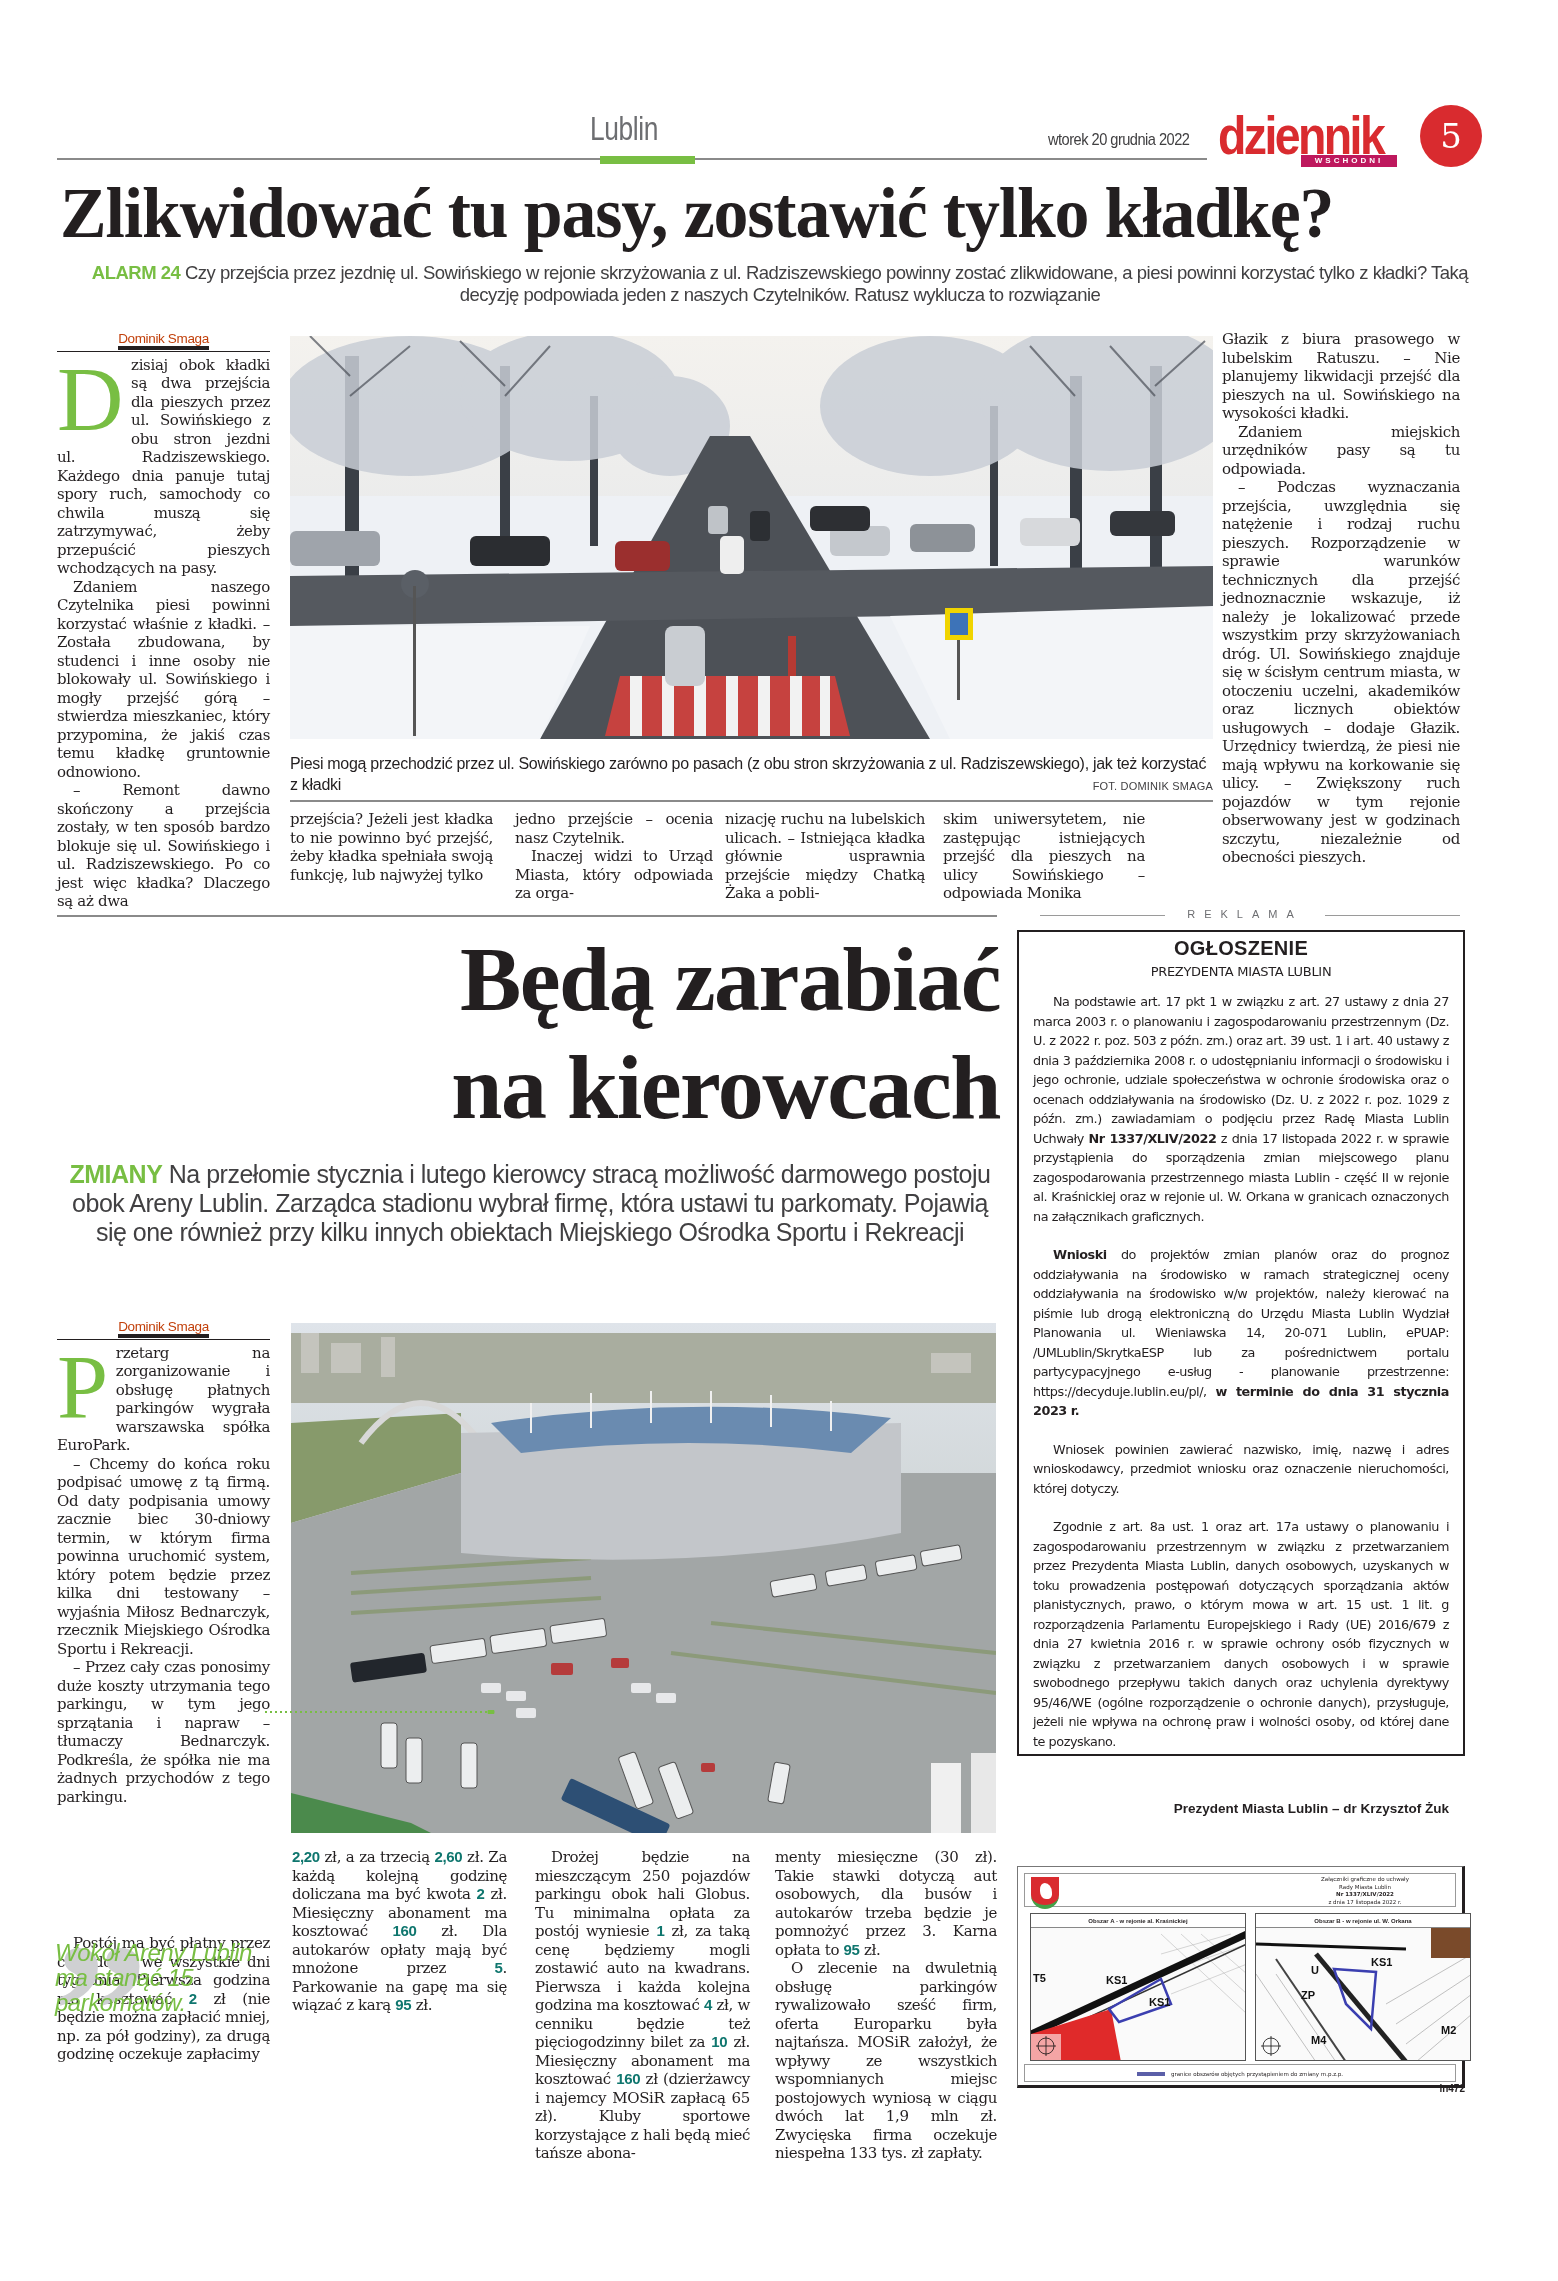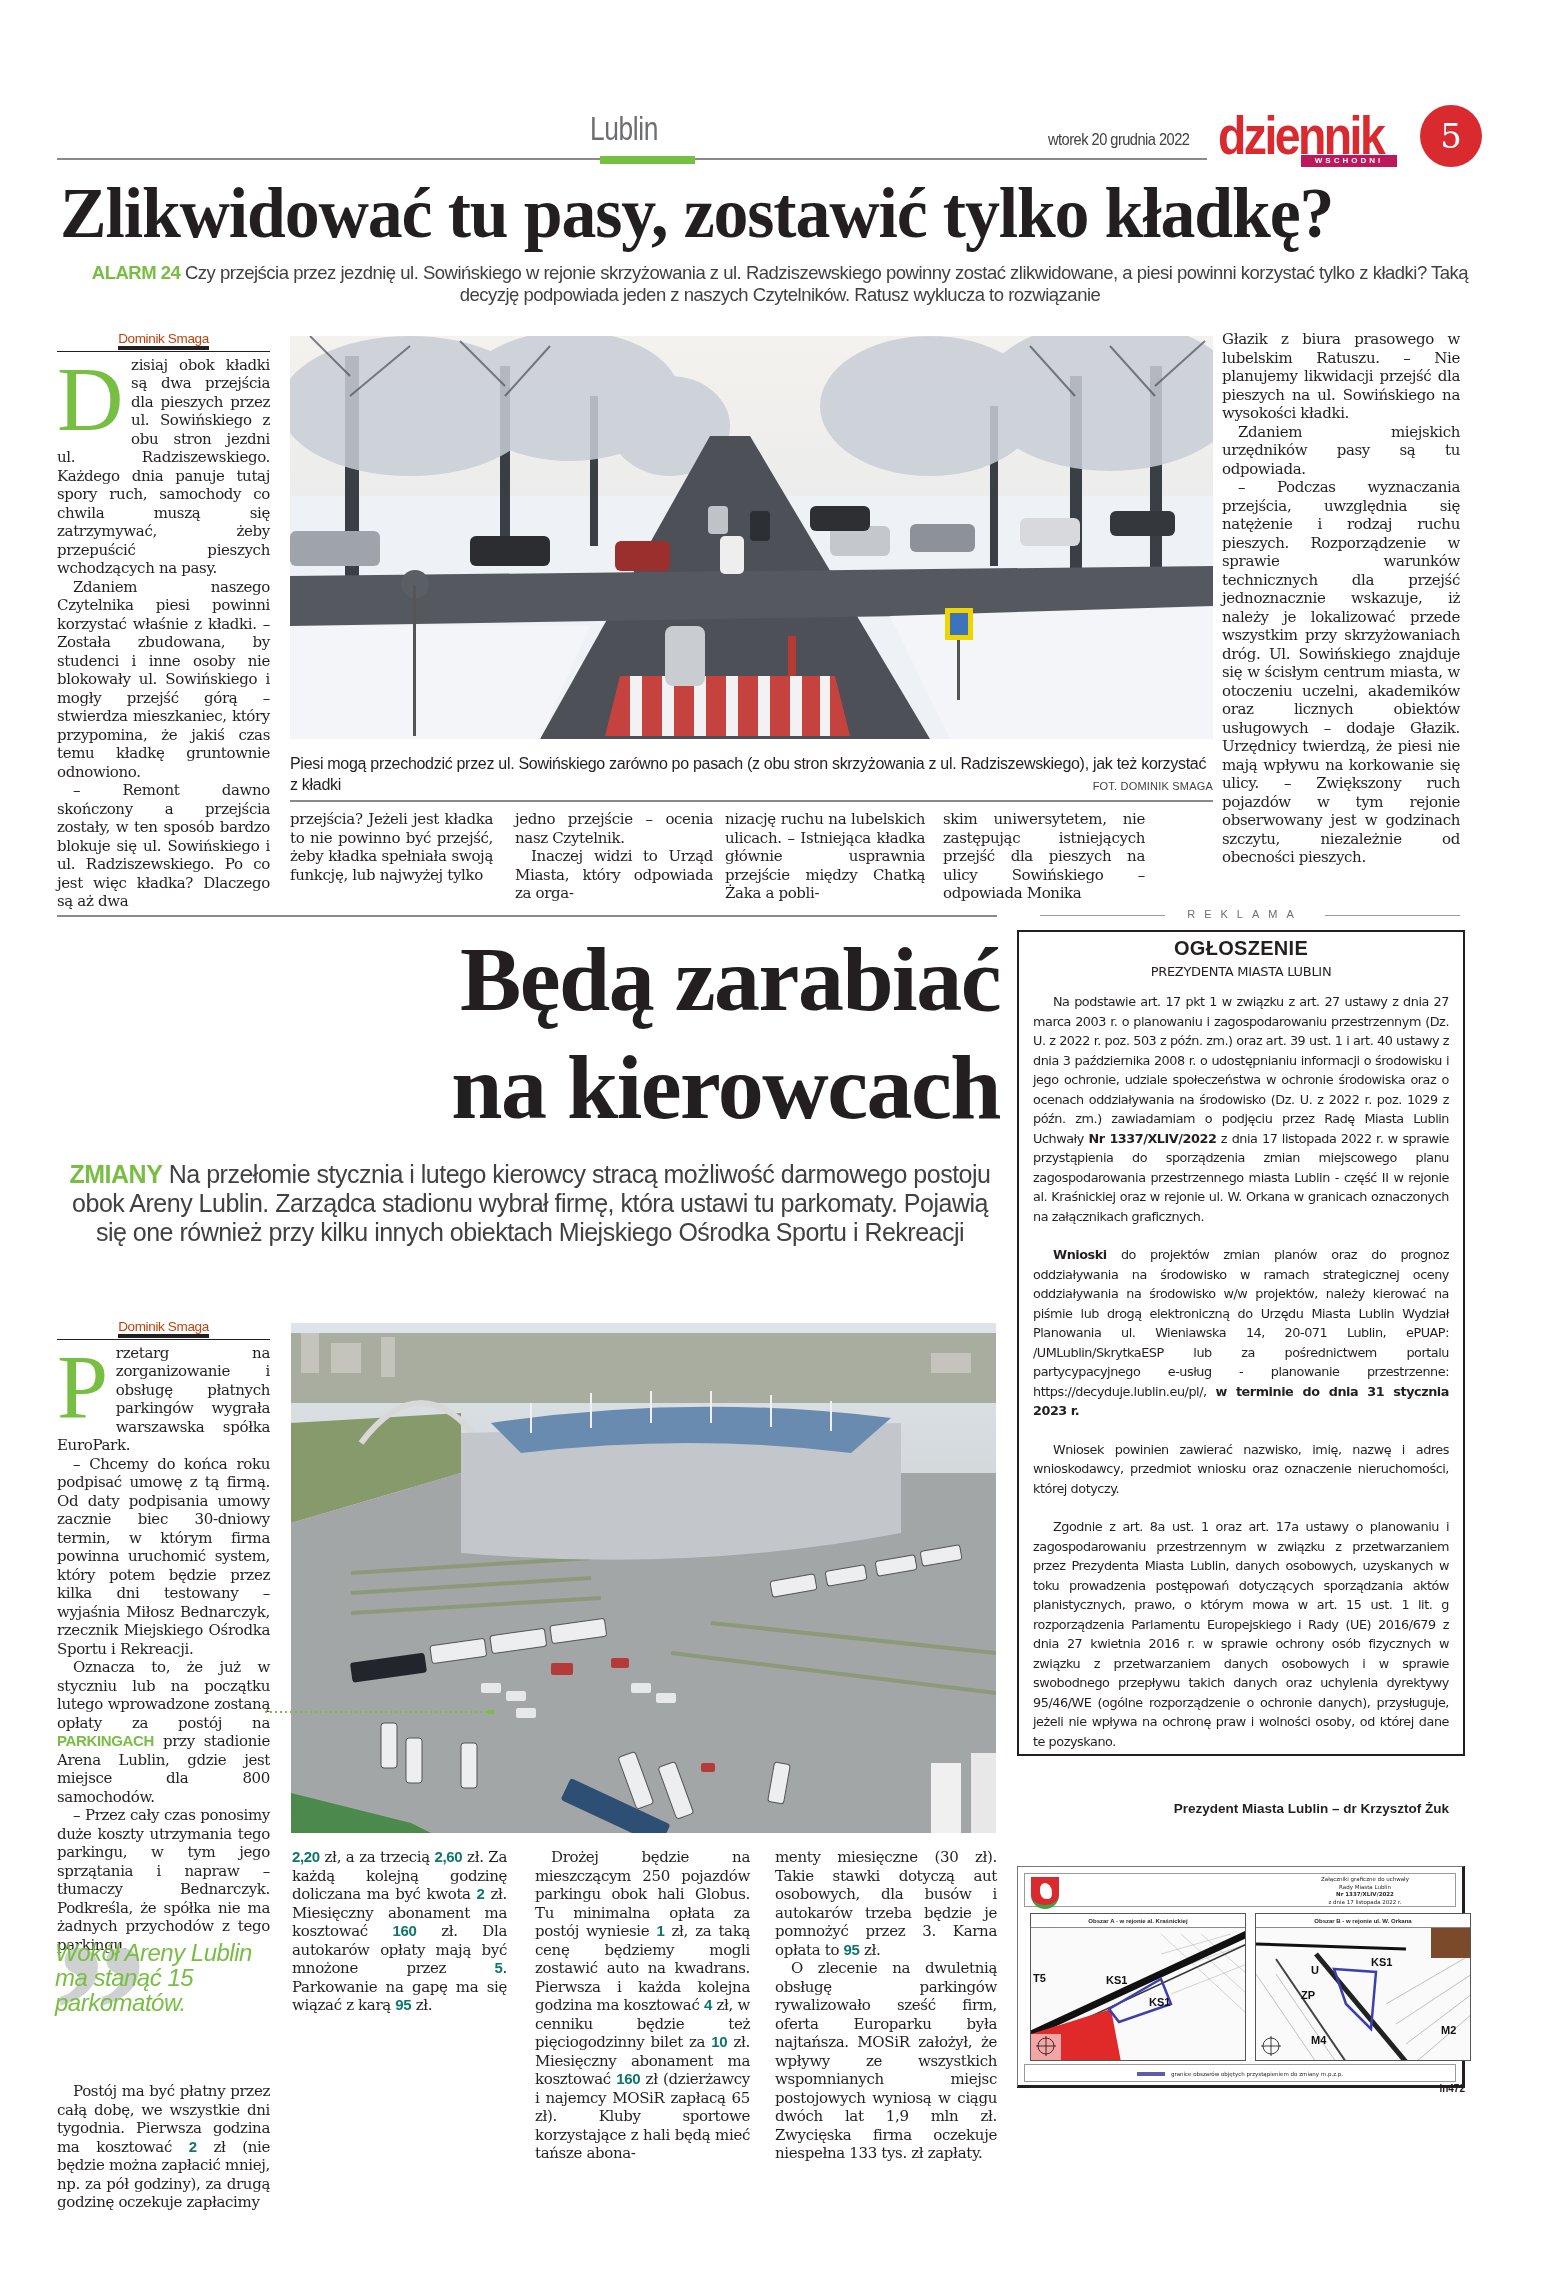--- a/index.html
+++ b/index.html
@@ -217,21 +217,20 @@
 <h1 class="abs headline2">
   <span>Będą zarabiać</span><br>
   <span>na kierowcach</span>
 </h1>
 <div class="abs lead lead2"><span class="kicker">ZMIANY</span><span> Na przełomie stycznia i lutego kierowcy stracą możliwość darmowego postoju obok Areny Lublin. Zarządca stadionu wybrał firmę, która ustawi tu parkomaty. Pojawią się one również przy kilku innych obiektach Miejskiego Ośrodka Sportu i Rekreacji</span></div>
 
 <div class="abs col col-b1">
   <div class="byline"><span>Dominik Smaga</span></div>
   <p class="noindent" style="margin-top:4px"><span class="dropcap">P</span><span>rzetarg na zorganizowanie i obsługę płatnych parkingów wygrała warszawska spółka EuroPark.</span></p>
   <p>– Chcemy do końca roku podpisać umowę z tą firmą. Od daty podpisania umowy zacznie biec 30-dniowy termin, w którym firma powinna uruchomić system, który potem będzie przez kilka dni testowany – wyjaśnia Miłosz Bednarczyk, rzecznik Miejskiego Ośrodka Sportu i Rekreacji.</p>
-  <p><span>Oznacza to, że już w styczniu lub na początku lutego wprowadzone zostaną opłaty za postój na </span><span class="tag-green">PARKINGACH</span><span> przy stadionie Arena Lublin, gdzie jest miejsce dla 800 samochodów.</span></p>
   <p>– Przez cały czas ponosimy duże koszty utrzymania tego parkingu, w tym jego sprzątania i napraw – tłumaczy Bednarczyk. Podkreśla, że spółka nie ma żadnych przychodów z tego parkingu.</p>
   <div style="height:128px"></div>
   <p><span>Postój ma być płatny przez całą dobę, we wszystkie dni tygodnia. Pierwsza godzina ma kosztować </span><span class="num">2</span><span> zł (nie będzie można zapłacić mniej, np. za pół godziny), za drugą godzinę oczekuje zapłacimy</span></p>
 </div>
 
 <div class="abs pullquote">
   <div class="mark">”</div>
   <div class="q">Wokół Areny Lublin ma stanąć 15 parkomatów.</div>
 </div>
 

